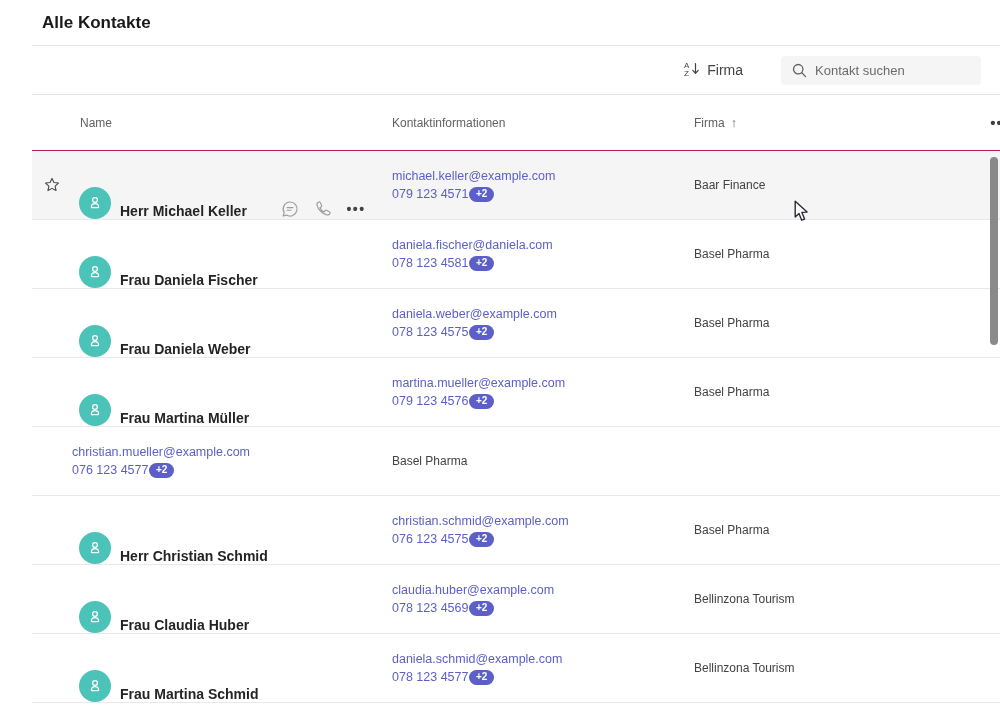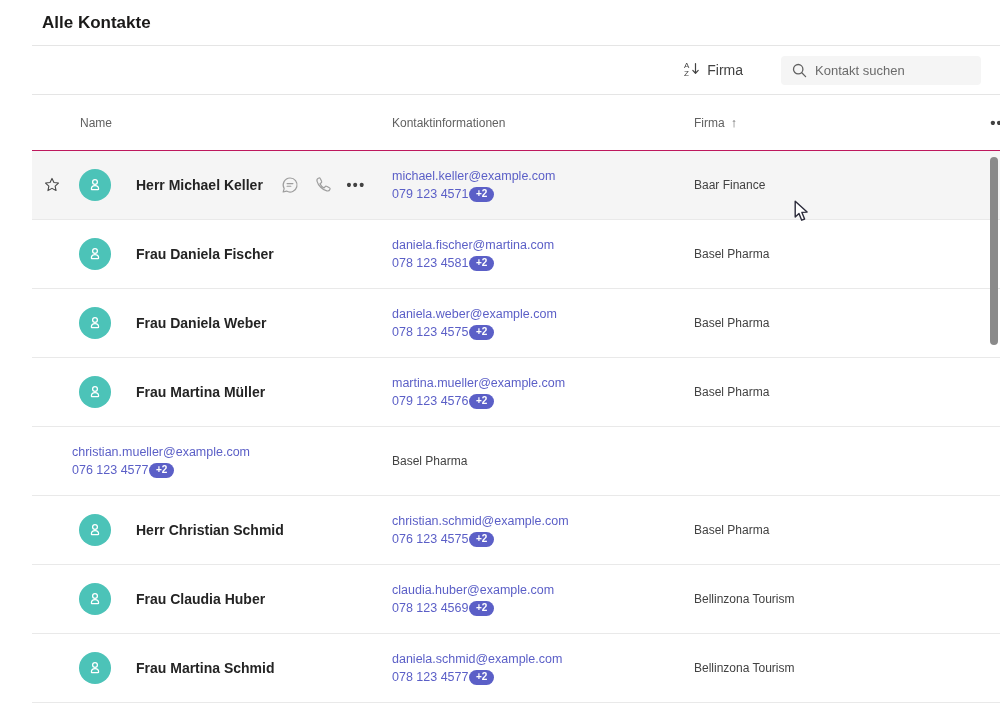--- a/index.html
+++ b/index.html
@@ -33,21 +33,21 @@
     padding-right:8px; }
   .th-company .sortlbl { display:flex; align-items:center; gap:6px; }
   .sort-arrow { color:#616161; font-size:13px; }
   .th-more { color:#424242; font-size:15px; letter-spacing:1px; font-weight:700; cursor:pointer;
     line-height:1; }
 
   .row { height:69px; border-bottom:1px solid #e9e9e9; cursor:pointer; }
   .row.hovered { background:#f5f5f5; }
 
   .cell-star { display:flex; align-items:center; justify-content:center; }
-  .cell-name { display:flex; align-items:center; height:100%;gap:16px; }
+  .cell-name { display:flex; align-items:flex-end; height:100%; }
   .avatar { width:32px; height:32px; border-radius:50%; background:#4cc3b8; margin-left:7px;
     display:flex; align-items:center; justify-content:center; flex:none; }
   .name-text { margin-left:9px; font-size:14px; font-weight:700; color:#242424; white-space:nowrap; }
   .row-actions { margin-left:auto; margin-right:26px; display:flex; align-items:center; gap:13px; }
   .icon-btn { background:none; border:none; cursor:pointer; padding:0; display:flex;
     align-items:center; justify-content:center; width:20px; height:20px; }
   .more-dots { color:#424242; font-size:14px; font-weight:700; letter-spacing:1.5px; line-height:1; }
 
   .cell-contact { display:flex; flex-direction:column; justify-content:center; gap:4px; height:100%; }
   .contact-link { color:#5b5fc7; font-size:12.5px; text-decoration:none; width:max-content; }
@@ -159,21 +159,21 @@
       <span class="avatar">
         <svg width="18" height="18" viewBox="0 0 24 24">
           <circle cx="12" cy="8" r="3.2" fill="none" stroke="#ffffff" stroke-width="1.7"></circle>
           <path d="M7.2 17.2 c0-2.6 2.1-4.4 4.8-4.4 s4.8 1.8 4.8 4.4 c0 .6-.4 1-1 1 h-7.6 c-.6 0-1-.4-1-1 z" fill="none" stroke="#ffffff" stroke-width="1.7" stroke-linejoin="round"></path>
         </svg>
       </span>
       <span class="name-text">Frau Daniela Fischer</span>
 
     </div>
     <div class="cell-contact">
-      <a href="#" class="contact-link">daniela.fischer@martina.com</a>
+      <a href="#" class="contact-link">daniela.fischer@daniela.com</a>
       <span class="phone-line">
         <a href="#" class="contact-link">078 123 4581</a>
         <span class="badge">+2</span>
       </span>
     </div>
     <div class="cell-company">
       <span>Basel Pharma</span>
     </div>
   </div>
 

